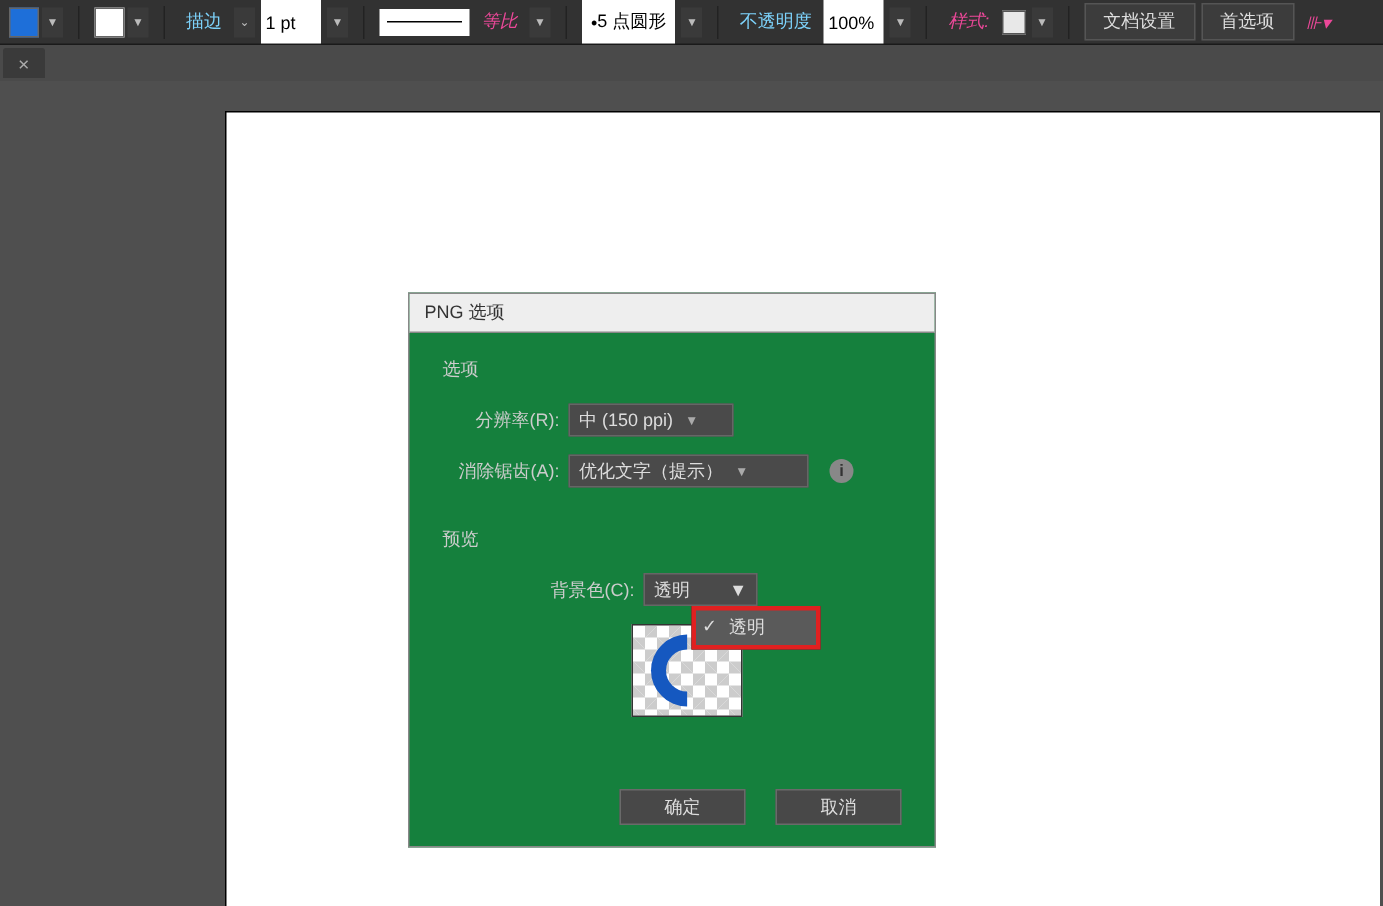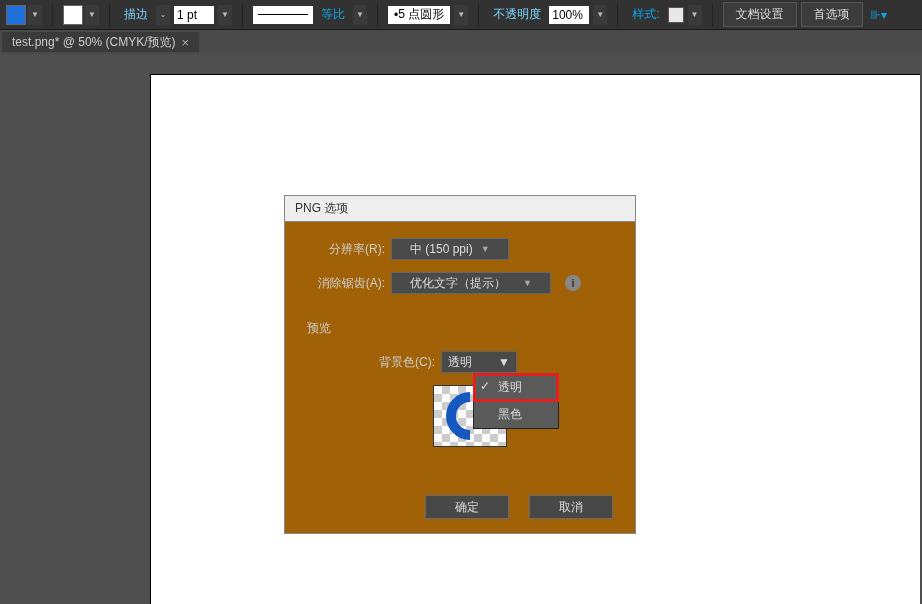--- a/index.html
+++ b/index.html
@@ -5,46 +5,46 @@
 * { margin: 0; padding: 0; box-sizing: border-box; font-family: "Microsoft YaHei", sans-serif; font-size: 12px; }
 body { background: #333; width: 922px; height: 604px; overflow: hidden; }
 
 
 .toolbar { background: #323232; height: 30px; display: flex; align-items: center; padding: 0 6px; gap: 4px; border-bottom: 1px solid #1a1a1a; }
 .color-swatch { width: 20px; height: 20px; border: 1px solid #666; cursor: pointer; }
 .swatch-blue { background: #1e6fd9; }
 .swatch-none { background: #fff; position: relative; }
 .dd-arrow { width: 14px; height: 20px; background: #3a3a3a; display: flex; align-items: center; justify-content: center; color: #bbb; font-size: 8px; cursor: pointer; }
 .tb-label { color: #7dd3fc; padding: 0 4px; }
-.tb-input { background: #fff; color: #000; height: 18px; padding: 0 3px; min-width: 40px; display: inline-flex; align-items: center; }
+.tb-input { background: #fff; color: #000; height: 29px; padding: 0 3px; min-width: 40px; display: inline-flex; align-items: center; }
 .tb-sep { width: 1px; height: 22px; background: #222; margin: 0 6px; }
 .tb-box { display: flex; align-items: center; gap: 2px; }
 .line-sample { width: 60px; height: 18px; background: #fff; display: flex; align-items: center; justify-content: center; }
 .line-sample .ln { width: 50px; height: 1px; background: #000; }
-.tb-text { color: #0ea5e9; padding: 0 4px; }
+.tb-text { color: #ec4899; padding: 0 4px; font-style: italic; }
 .tb-btn { background: #3c3c3c; color: #ddd; padding: 3px 12px; border: 1px solid #555; cursor: pointer; }
 .small-swatch { width: 16px; height: 16px; background: #e8e8e8; border: 1px solid #555; }
 
 
 .tabbar { background: #4a4a4a; height: 24px; display: flex; align-items: center; padding: 0 2px; }
 .tab { background: #3a3a3a; color: #ccc; height: 20px; padding: 0 10px; display: flex; align-items: center; gap: 6px; border-radius: 2px 2px 0 0; }
 .tab-close { color: #aaa; cursor: pointer; font-size: 13px; }
 
 
 .workspace { background: #4f4f4f; height: 550px; position: relative; padding-top: 20px; }
 .artboard { background: #fff; width: 770px; height: 530px; margin-left: 150px; position: relative; border: 1px solid #000; border-right: none; border-bottom: none; }
 
 
-.dialog { position: absolute; left: 284px; top: 141px; width: 352px; background: #a16207; border: 1px solid #888; }
+.dialog { position: absolute; left: 272px; top: 141px; width: 352px; background: #15803d; border: 1px solid #888; }
 .dialog-title { background: #eee; color: #333; padding: 4px 10px; font-size: 12px; border-bottom: 1px solid #888; }
 .dialog-body { padding: 16px 22px 14px; color: #ddd; }
 .section-label { color: #ccc; margin-bottom: 14px; }
 .row { display: flex; align-items: center; margin-bottom: 12px; gap: 6px; }
 .row-label { text-align: right; min-width: 78px; color: #ccc; }
-.select { background: #4a4a4a; border: 1px solid #666; color: #ddd; height: 22px; display: flex; align-items: center; justify-content: space-between; padding: 0 18px; min-width: 110px; cursor: pointer; }
+.select { background: #4a4a4a; border: 1px solid #666; color: #ddd; height: 22px; display: flex; align-items: center; padding: 0 6px; min-width: 110px; cursor: pointer; }
 .select.wide { min-width: 160px; }
 .select .arw { font-size: 9px; color: #aaa; margin-left: 8px; }
 .info-icon { width: 16px; height: 16px; border-radius: 50%; background: #888; color: #333; display: flex; align-items: center; justify-content: center; font-weight: bold; font-size: 11px; margin-left: 8px; cursor: pointer; }
 .checkbox-row { display: flex; align-items: center; gap: 6px; margin-left: 84px; }
 .checkbox { width: 13px; height: 13px; background: #3a3a3a; border: 1px solid #777; cursor: pointer; }
 
 .preview-section { margin-top: 26px; }
 .preview-row { display: flex; align-items: flex-start; gap: 6px; position: relative; }
 .preview-label { text-align: right; min-width: 128px; color: #ccc; padding-top: 3px; }
 .bg-select { background: #4a4a4a; border: 1px solid #666; color: #ddd; height: 22px; display: flex; align-items: center; justify-content: space-between; padding: 0 6px; width: 76px; cursor: pointer; }
@@ -102,31 +102,31 @@
   <div class="small-swatch"></div>
   <div class="dd-arrow">▼</div>
   <div class="tb-sep"></div>
   <div class="tb-btn">文档设置</div>
   <div class="tb-btn">首选项</div>
   <span class="tb-text">⊪▾</span>
 </div>
 
 <div class="tabbar">
   <div class="tab">
-    <span>test.png* @ 50% (CMYK/预览)</span>
     <span class="tab-close">×</span>
   </div>
 </div>
 
 <div class="workspace">
   <div class="artboard"></div>
 
   <div class="dialog">
     <div class="dialog-title">PNG 选项</div>
     <div class="dialog-body">
+      <div class="section-label">选项</div>
 
       <div class="row">
         <span class="row-label">分辨率(R):</span>
         <div class="select">
           <span>中 (150 ppi)</span>
           <span class="arw">▼</span>
         </div>
       </div>
 
       <div class="row">
@@ -143,21 +143,20 @@
         <div class="section-label">预览</div>
         <div class="preview-row">
           <span class="preview-label">背景色(C):</span>
           <div class="bg-select">
             <span>透明</span>
             <span class="arw">▼</span>
           </div>
 
           <div class="dropdown">
             <div class="dd-item selected highlight">透明</div>
-            <div class="dd-item">黑色</div>
           </div>
         </div>
 
         <div class="thumb">
           <div class="thumb-c"></div>
         </div>
       </div>
 
       <div class="dialog-buttons">
         <div class="dlg-btn">确定</div>

